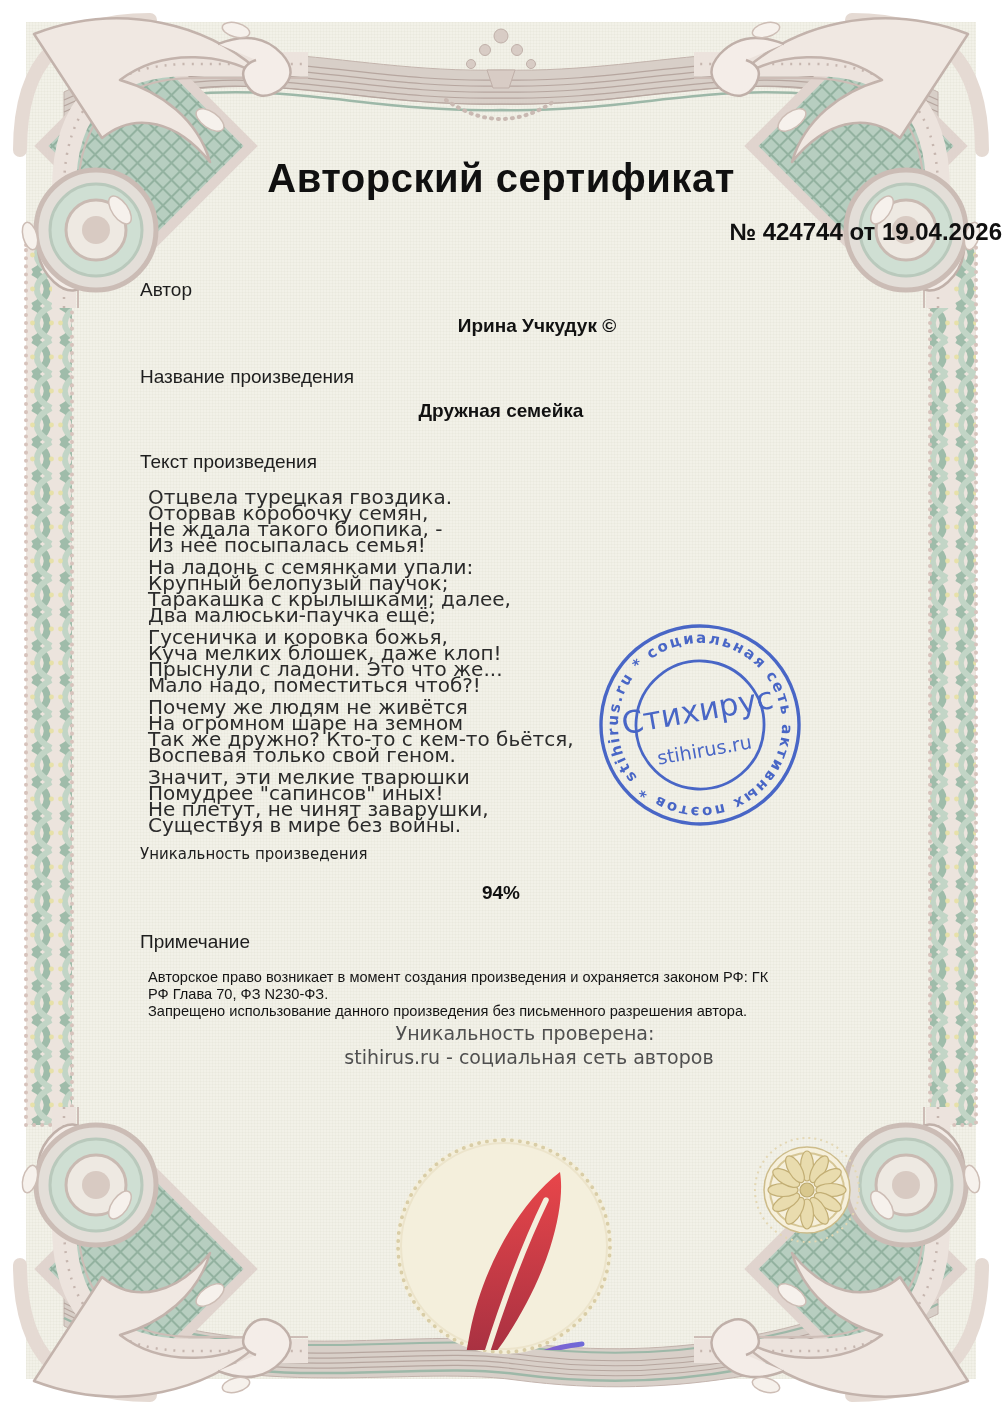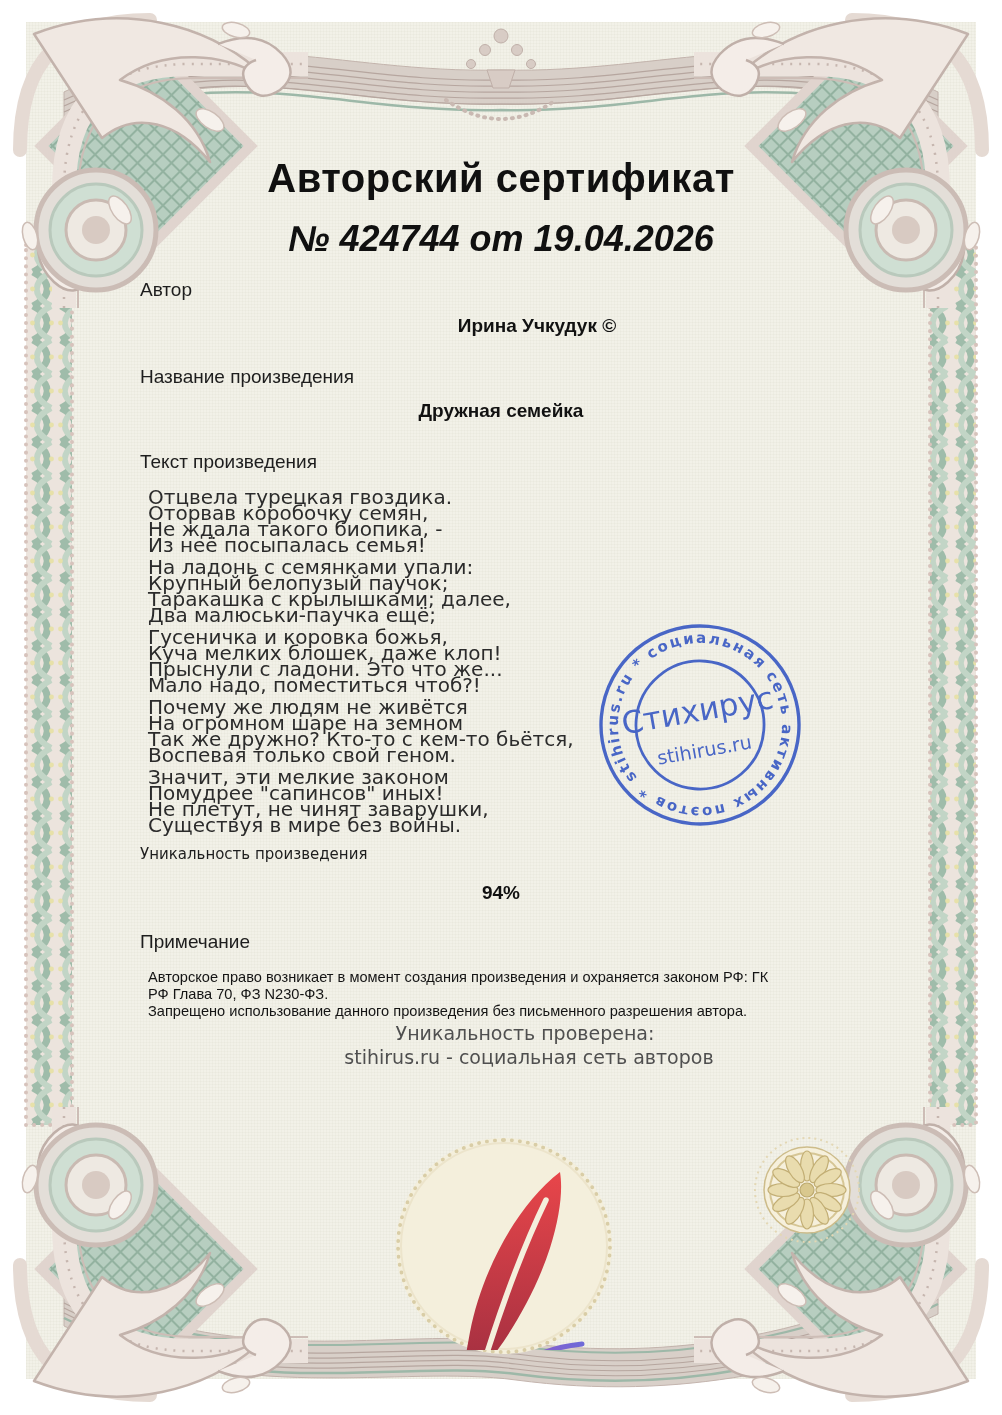--- a/index.html
+++ b/index.html
@@ -9,22 +9,22 @@
   .paper{position:absolute;left:26px;top:22px;right:26px;bottom:36px;
          background:
            repeating-linear-gradient(0deg, rgba(180,180,155,.07) 0 1px, rgba(0,0,0,0) 1px 3px),
            repeating-linear-gradient(90deg, rgba(180,180,155,.07) 0 1px, rgba(0,0,0,0) 1px 3px),
            #f2f1e8;}
   .frame-svg{position:absolute;left:0;top:0;z-index:2;}
   .content{position:absolute;left:0;top:0;width:1002px;height:1415px;z-index:3;}
 
   .cert-title{position:absolute;left:0;top:156px;width:100%;text-align:center;
               font-size:40px;font-weight:700;color:#101010;letter-spacing:.5px;}
-  .cert-number{position:absolute;left:0;top:218px;width:100%;text-align:center;
-               font-size:36px;font-weight:700;font-style:italic;color:#101010;}
+  .cert-number{position:absolute;left:0;top:218px;width:100%;text-align:right;
+               font-size:24px;font-weight:700;color:#101010;}
   .field-label{position:absolute;left:140px;font-size:19px;color:#1d1d1d;
                font-family:Liberation Sans, sans-serif;}
   .lbl-author{top:279px;}
   .lbl-worktitle{top:366px;}
   .lbl-worktext{top:451px;}
   .lbl-uniq{top:845px;font-family:"DejaVu Sans",sans-serif;font-size:15px;}
   .lbl-note{top:931px;}
   .center-bold{position:absolute;left:0;width:100%;text-align:center;
                font-size:19px;font-weight:700;color:#111;}
   .val-author{top:315px;padding-left:36px;}
@@ -168,21 +168,21 @@
         <div>Прыснули с ладони. Это что же...</div>
         <div>Мало надо, поместиться чтоб?!</div>
       </div>
       <div class="stanza">
         <div>Почему же людям не живётся</div>
         <div>На огромном шаре на земном</div>
         <div>Так же дружно? Кто-то с кем-то бьётся,</div>
         <div>Воспевая только свой геном.</div>
       </div>
       <div class="stanza">
-        <div>Значит, эти мелкие законом</div>
+        <div>Значит, эти мелкие тварюшки</div>
         <div>Помудрее "сапинсов" иных!</div>
         <div>Не плетут, не чинят заварушки,</div>
         <div>Существуя в мире без войны.</div>
       </div>
     </div>
 
     <svg class="stamp" viewBox="0 0 216 216">
       <g transform="translate(108,108)">
         <g transform="rotate(-40)">
           <circle r="99" fill="none" stroke="#3b5bc4" stroke-width="3.4"></circle>

